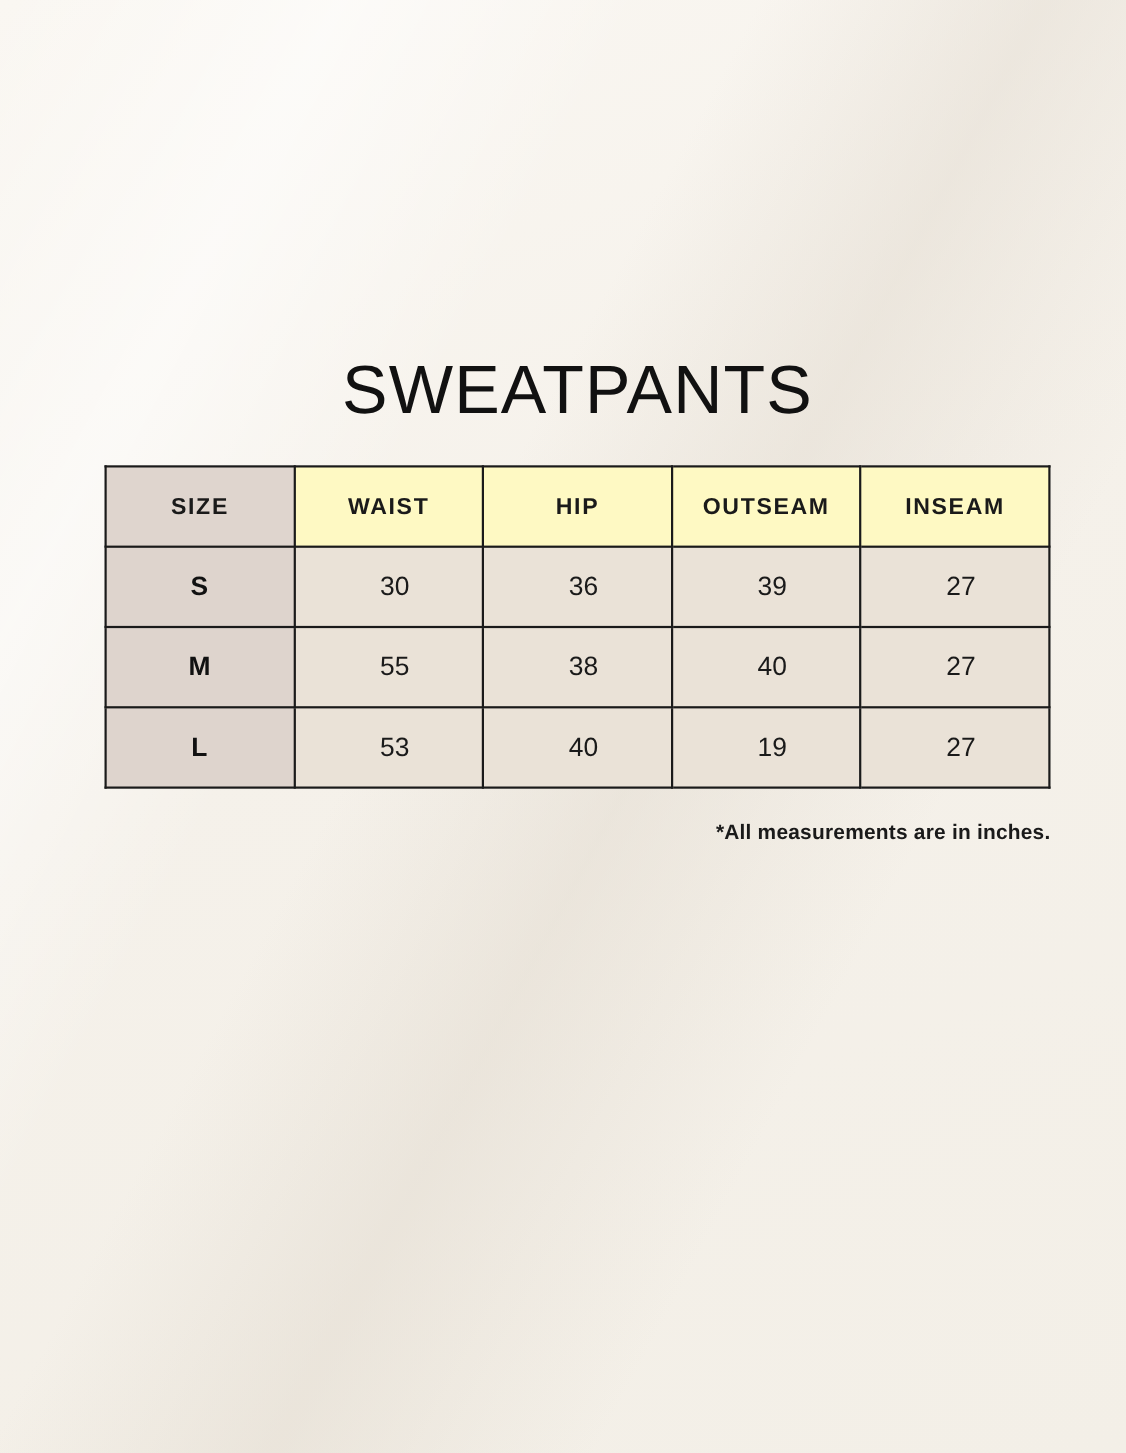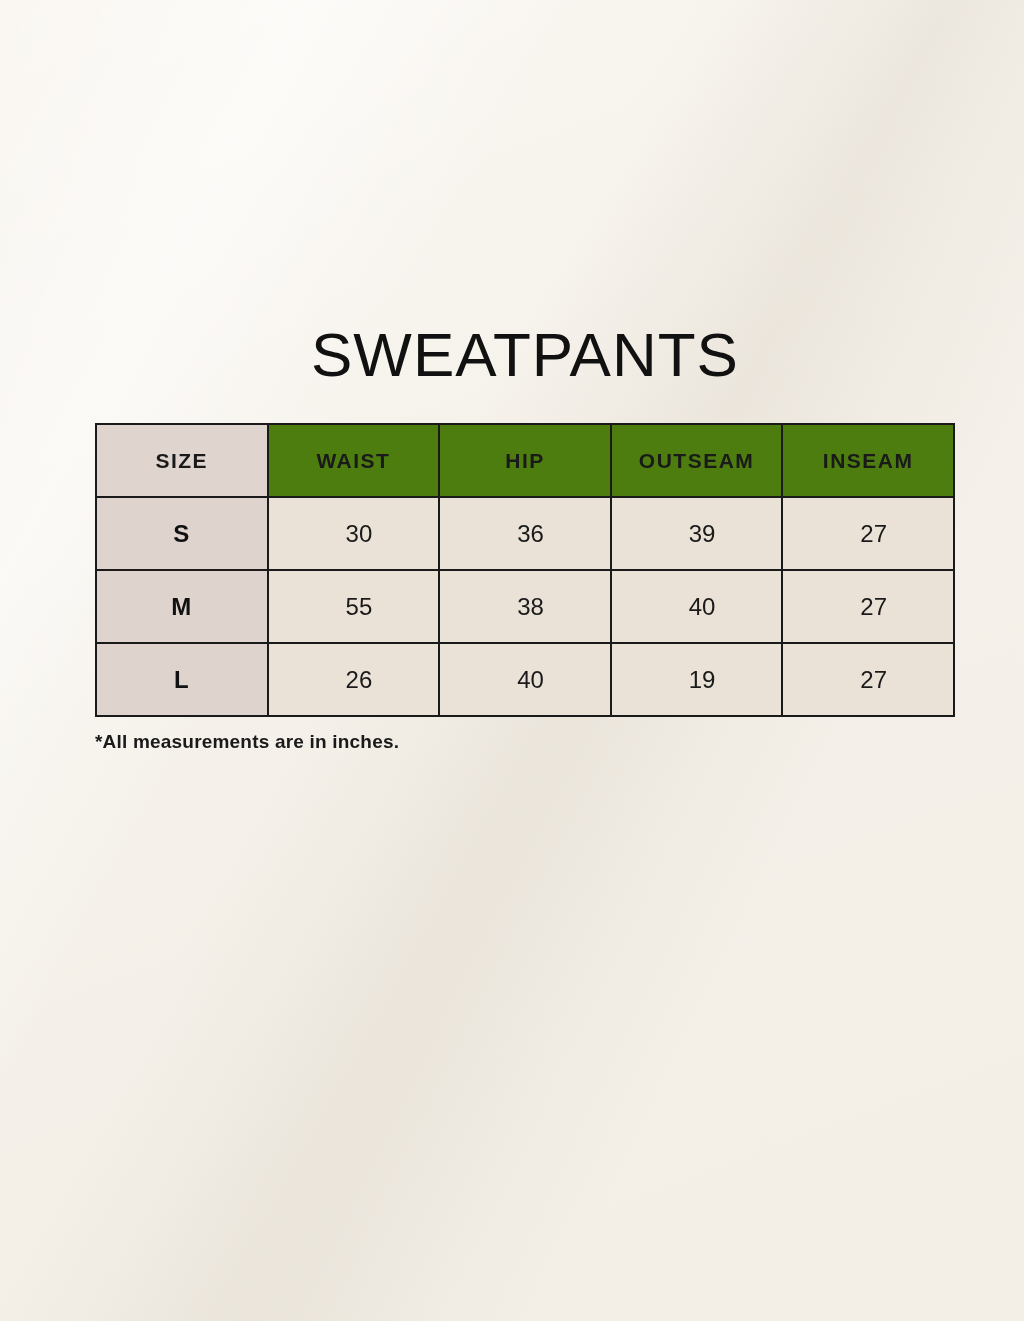--- a/index.html
+++ b/index.html
@@ -73,21 +73,21 @@
     table-layout: fixed;
   }
   table.size-chart th,
   table.size-chart td {
     border: 2px solid #1a1a1a;
     height: 69px;
     text-align: center;
     vertical-align: middle;
   }
   table.size-chart thead th {
-    background: #4d7c0f;
+    background: #fef9c3;
     font-size: 21px;
     font-weight: 700;
     letter-spacing: 1.5px;
     color: #1a1a1a;
   }
   table.size-chart thead th.size-head {
     background: #dfd5ce;
   }
   table.size-chart tbody td.size-cell {
     background: #ded4cd;
@@ -97,22 +97,22 @@
   }
   table.size-chart tbody td.val-cell {
     background: #eae2d7;
     font-size: 24px;
     font-weight: 400;
     color: #1a1a1a;
     padding-left: 12px;
   }
   .footnote {
     width: 860px;
-    margin: 14px auto 0;
-    text-align: left;
+    margin: 30px auto 0;
+    text-align: right;
     font-size: 19px;
     font-weight: 700;
     color: #1a1a1a;
     letter-spacing: 0.2px;
   }
 </style>
 </head>
 <body>
 
 <div class="page">
@@ -144,21 +144,21 @@
           </tr>
           <tr>
             <td class="size-cell">M</td>
             <td class="val-cell">55</td>
             <td class="val-cell">38</td>
             <td class="val-cell">40</td>
             <td class="val-cell">27</td>
           </tr>
           <tr>
             <td class="size-cell">L</td>
-            <td class="val-cell">26</td>
+            <td class="val-cell">53</td>
             <td class="val-cell">40</td>
             <td class="val-cell">19</td>
             <td class="val-cell">27</td>
           </tr>
         </tbody>
       </table>
     </div>
 
     <div class="footnote">*All measurements are in inches.</div>
 

